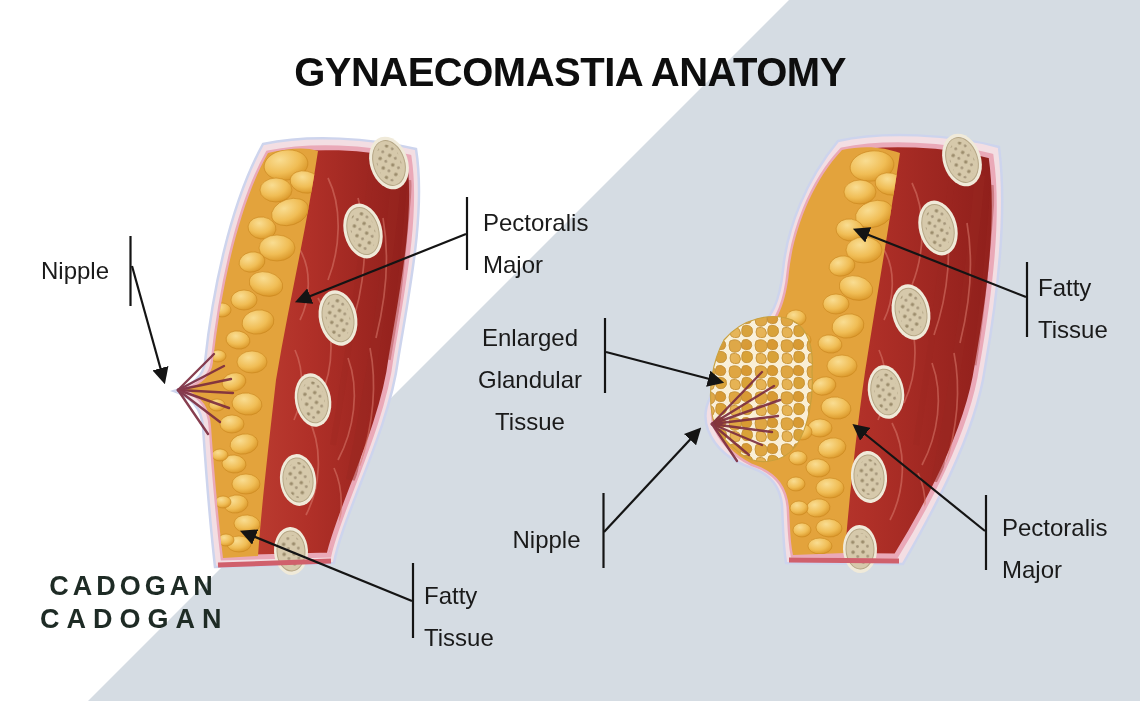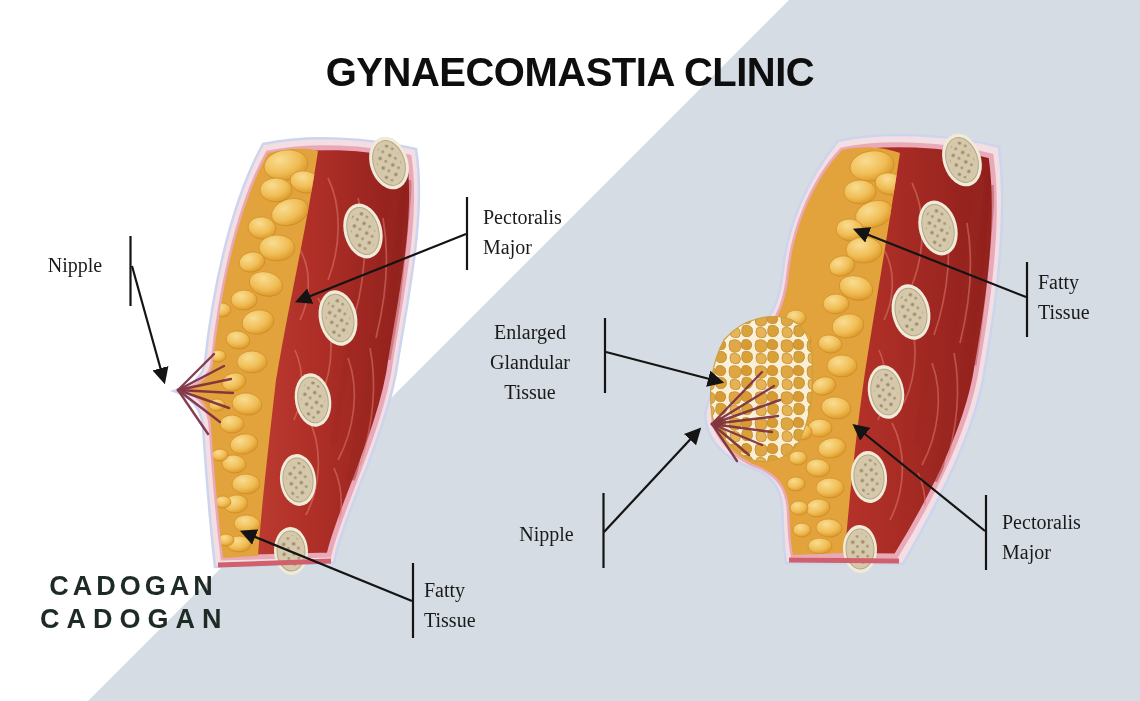--- a/index.html
+++ b/index.html
@@ -10,40 +10,39 @@
   .bg-diag{
     position:absolute;inset:0;background:#d5dce3;
     clip-path:polygon(789px 0px,1140px 0px,1140px 701px,88px 701px);
   }
   .title{
     position:absolute;left:0;top:50px;width:100%;text-align:center;
     font-size:40px;font-weight:bold;letter-spacing:-0.5px;color:#0e0e0e;
   }
   .fig-svg{position:absolute;left:0;top:0;}
   .label{
-    position:absolute;font-size:20px;line-height:30px;color:#1a1a1a;
+    position:absolute;font-size:24px;line-height:42px;color:#1a1a1a;
     white-space:pre-line;
-    font-family:Liberation Serif, serif;
   }
   .al-r{text-align:center;}
   .logo{
     position:absolute;left:40px;top:570px;width:186px;text-align:center;
     color:#1e2b25;font-weight:bold;
   }
   .logo-l1{font-size:27px;letter-spacing:4px;line-height:33px;}
   .logo-l2{font-size:27px;letter-spacing:7px;line-height:33px;}
 </style>
 </head>
 <body>
 
 <div class="canvas">
 
   <div class="bg-diag"></div>
 
-  <div class="title">GYNAECOMASTIA CLINIC</div>
+  <div class="title">GYNAECOMASTIA ANATOMY</div>
 
   <svg class="fig-svg" width="1140" height="701" viewBox="0 0 1140 701">
     <defs>
       <radialGradient id="fatGrad" cx="38%" cy="30%" r="75%">
         <stop offset="0%" stop-color="#f9dd92"></stop>
         <stop offset="60%" stop-color="#f0bd55"></stop>
         <stop offset="100%" stop-color="#d99527"></stop>
       </radialGradient>
       <linearGradient id="muscleGrad" x1="0" y1="0" x2="1" y2="0">
         <stop offset="0%" stop-color="#c8493a"></stop>

